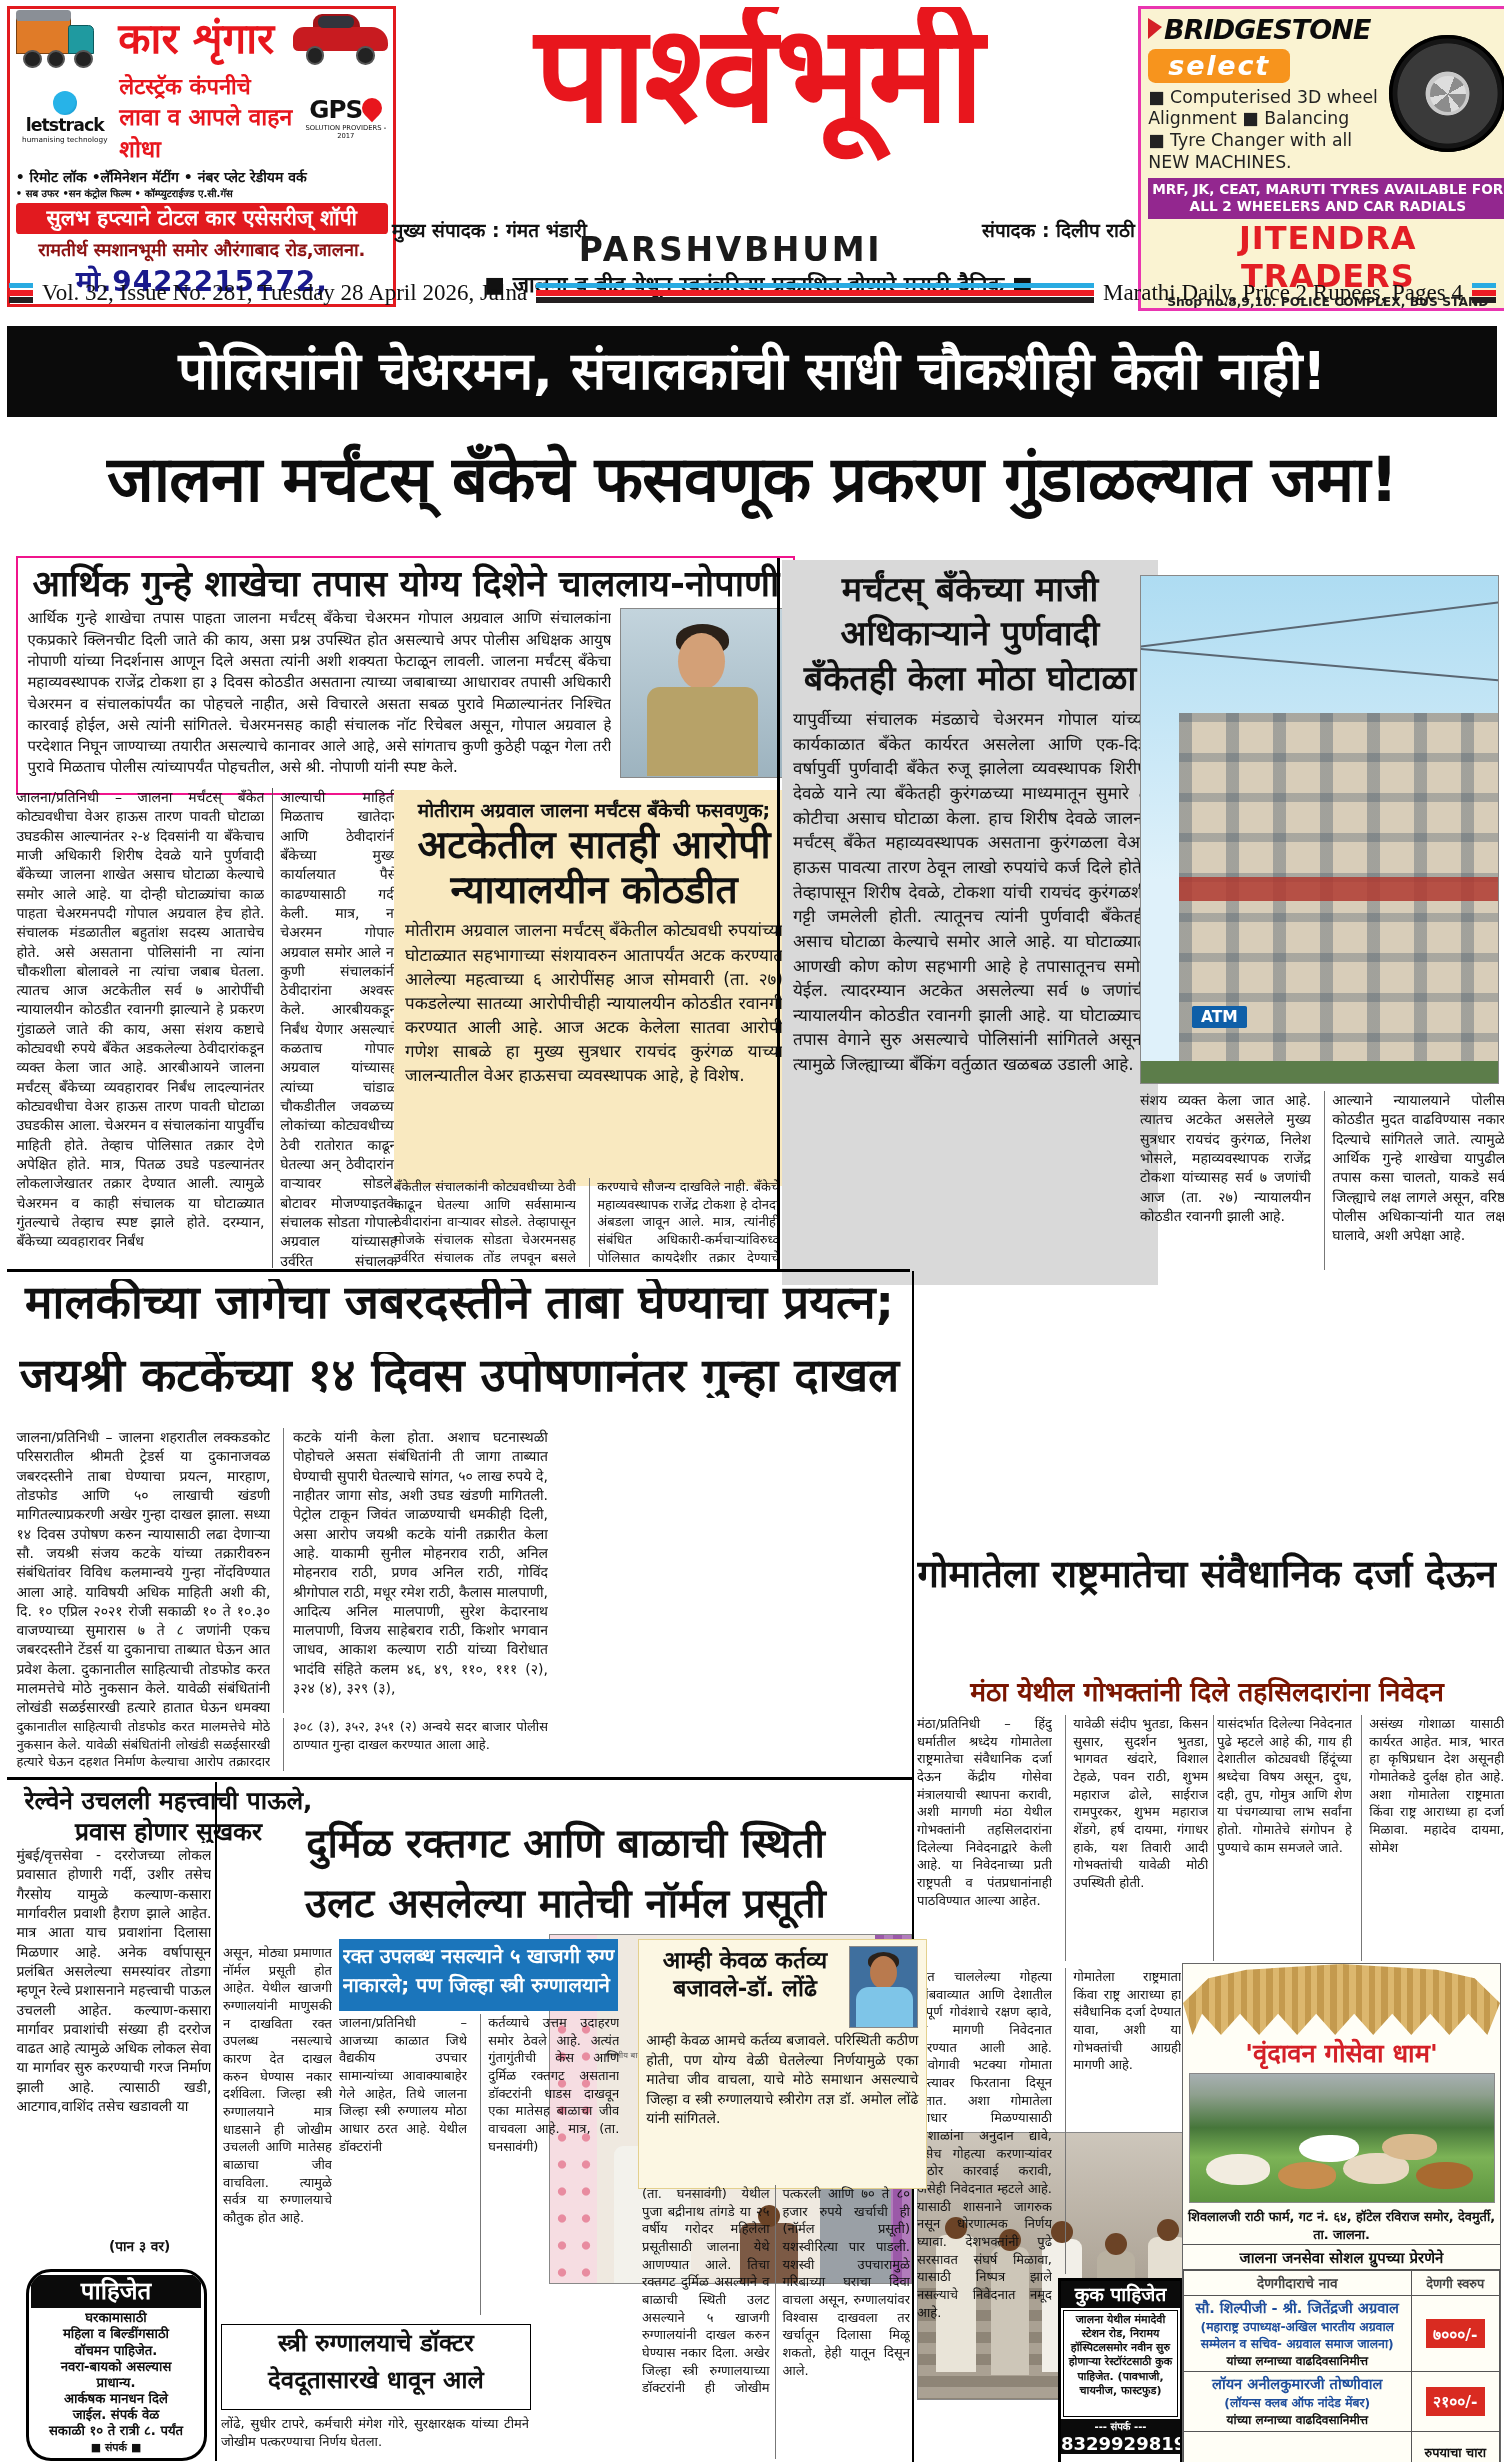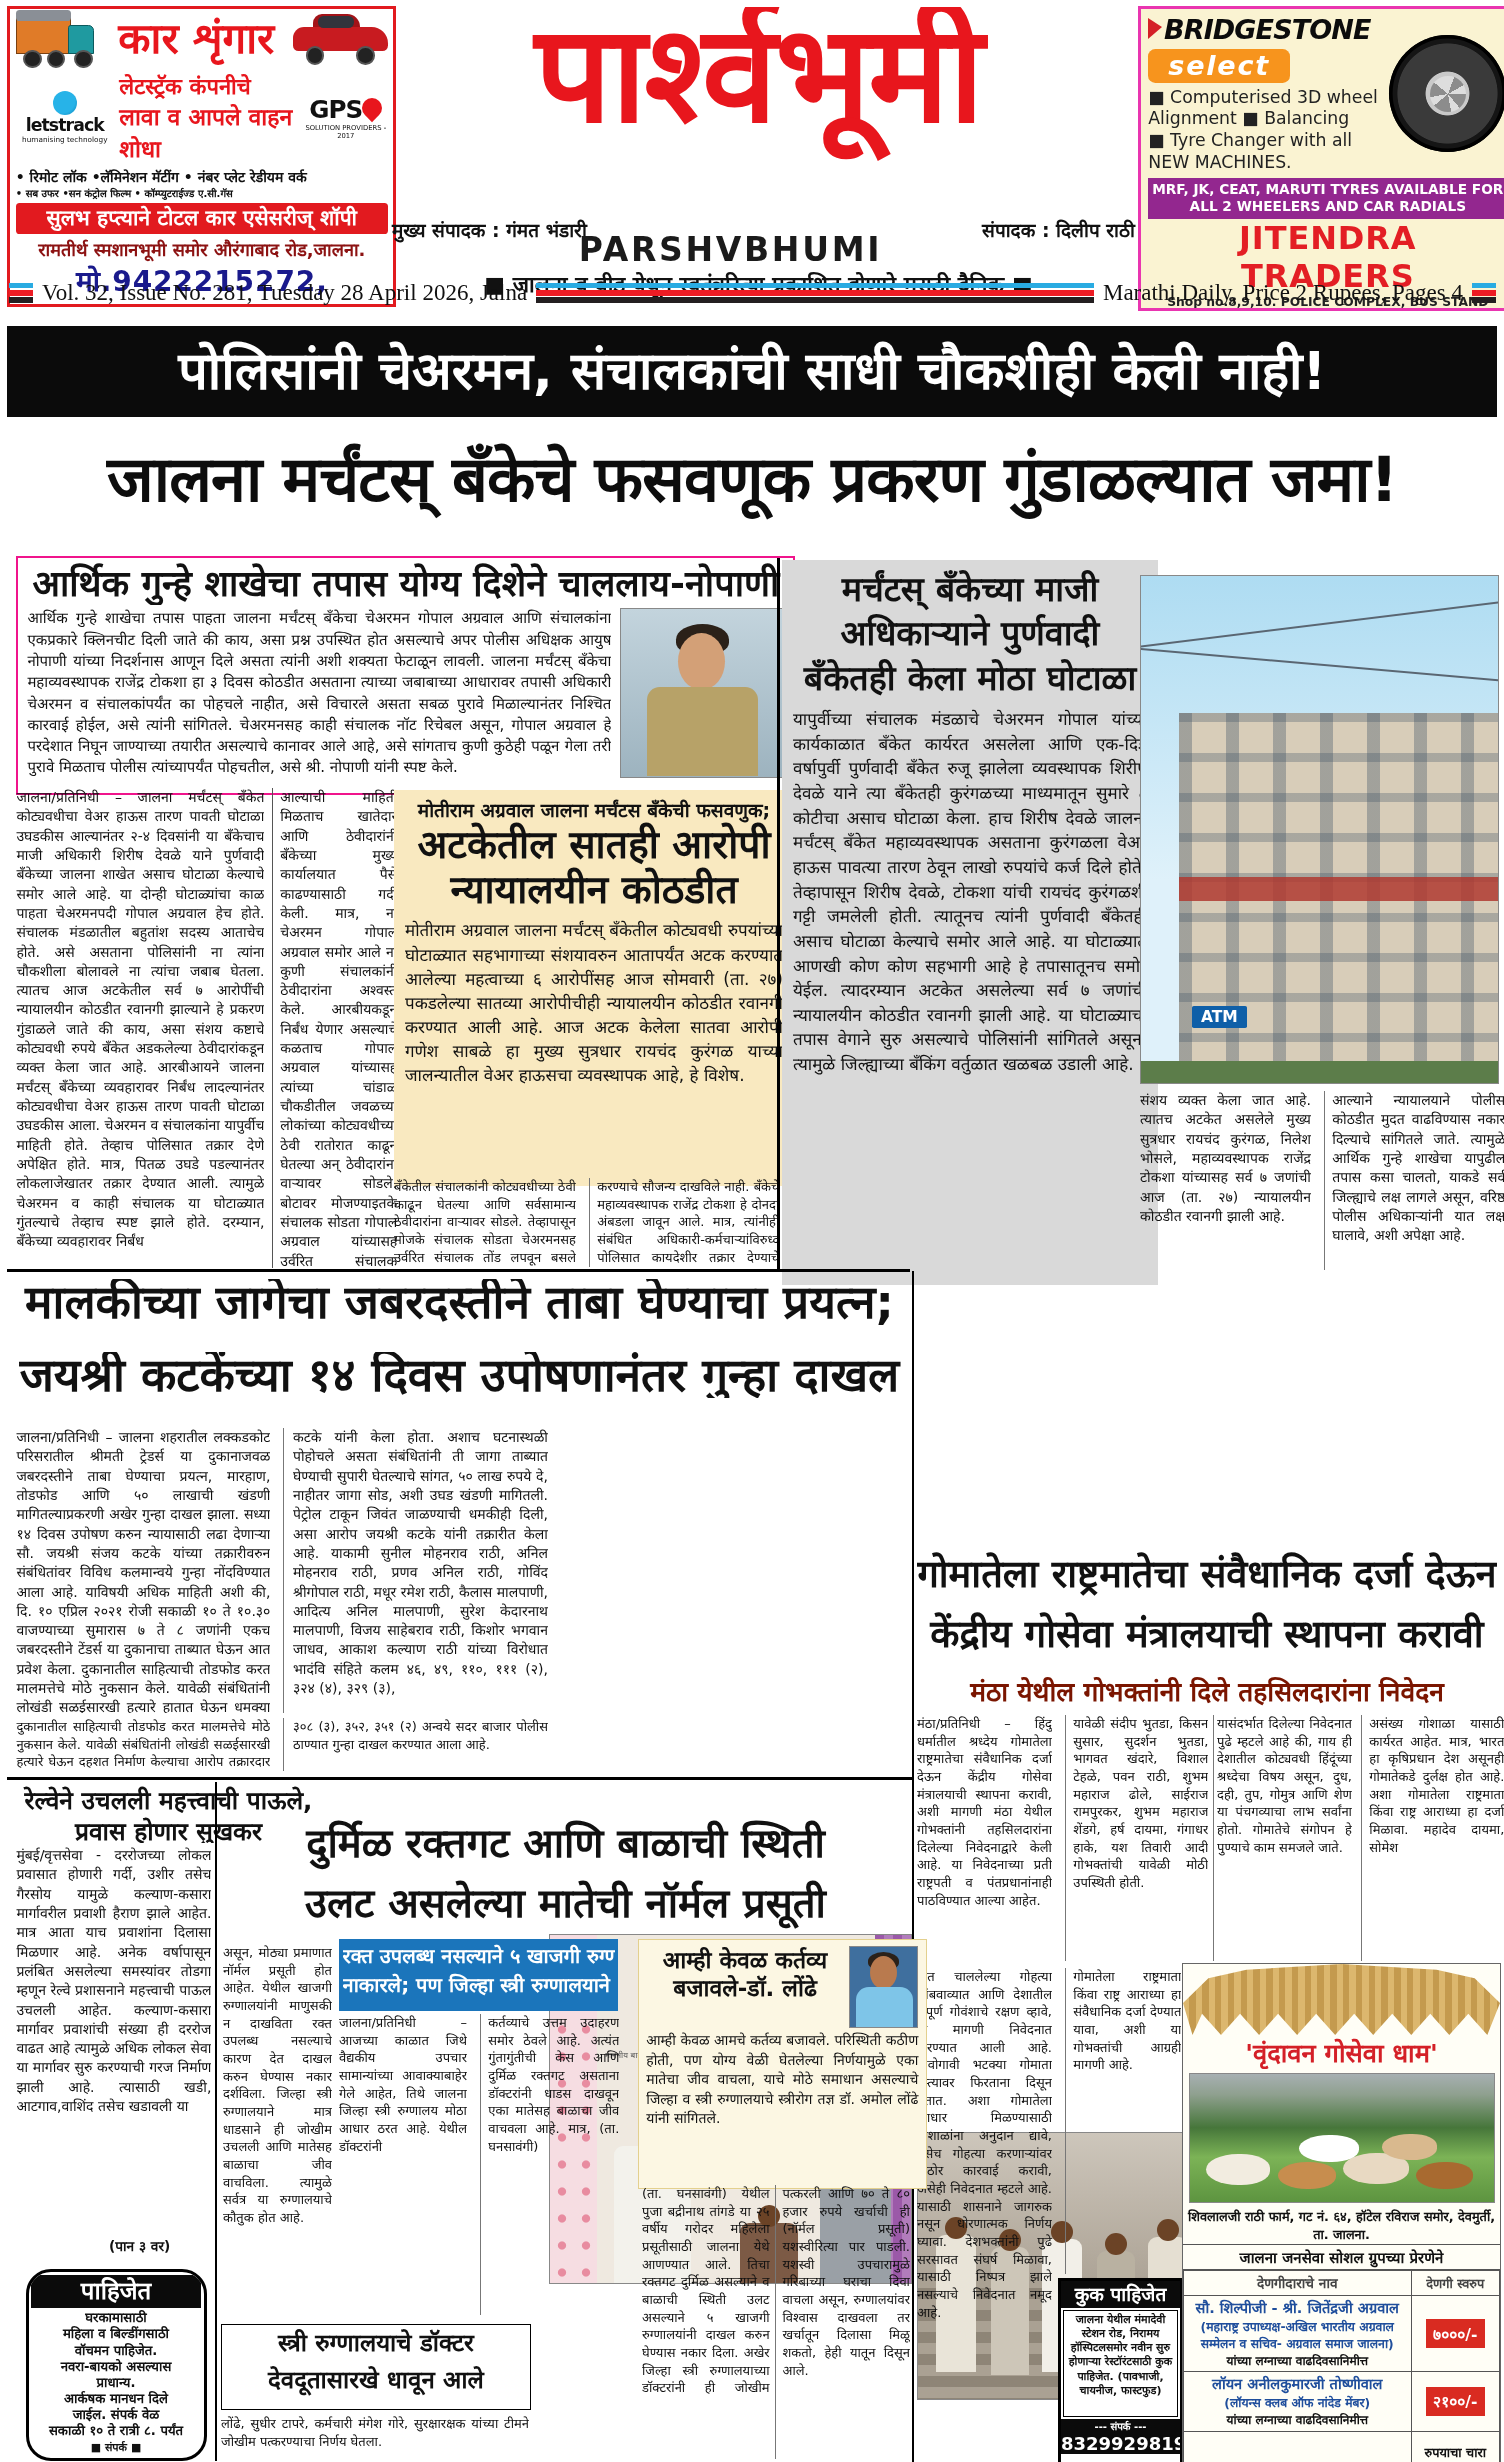--- a/index.html
+++ b/index.html
@@ -301,21 +301,20 @@
     <span class="person" style="left:179px;bottom:22px;width:38px;height:126px;background:#b9b1a1;"></span>
     <span class="person" style="left:230px;bottom:27px;width:40px;height:135px;background:#e5dfd2;"></span>
     <span class="person" style="left:285px;bottom:24px;width:38px;height:128px;background:#d8d1c2;"></span>
     <span class="person" style="left:337px;bottom:27px;width:40px;height:137px;background:#f0ece2;"></span>
     <span class="person" style="left:392px;bottom:22px;width:38px;height:126px;background:#c3bbab;"></span>
     <span class="person" style="left:445px;bottom:27px;width:40px;height:133px;background:#ece7db;"></span>
     <span class="person" style="left:500px;bottom:24px;width:42px;height:139px;background:#dcd5c6;"></span>
   </div>
 
   <div class="abs h-gomata ctr nw ovh" style="left:917px;top:1547px;width:580px;">गोमातेला राष्ट्रमातेचा संवैधानिक दर्जा देऊन</div>
-  <div class="abs h-gomata ctr nw ovh" style="left:917px;top:1607px;width:580px;">केंद्रीय गोसेवा मंत्रालयाची स्थापना करावी</div>
   <div class="abs h-gomata-sub ctr nw ovh" style="left:917px;top:1673px;width:580px;">मंठा येथील गोभक्तांनी दिले तहसिलदारांना निवेदन</div>
 
   <div class="abs body14 just ovh" style="left:917px;top:1715px;width:135px;height:246px;">मंठा/प्रतिनिधी – हिंदु धर्मातील श्रध्देय गोमातेला राष्ट्रमातेचा संवैधानिक दर्जा देऊन केंद्रीय गोसेवा मंत्रालयाची स्थापना करावी, अशी मागणी मंठा येथील गोभक्तांनी तहसिलदारांना दिलेल्या निवेदनाद्वारे केली आहे. या निवेदनाच्या प्रती राष्ट्रपती व पंतप्रधानांनाही पाठविण्यात आल्या आहेत.</div>
   <div class="abs body14 just ovh" style="left:1065px;top:1715px;width:135px;height:246px;border-left:0.9px solid #777;padding-left:7.3px;">यावेळी संदीप भुतडा, किसन सुसार, सुदर्शन भुतडा, भागवत खंदारे, विशाल टेहळे, पवन राठी, शुभम महाराज ढोले, साईराज रामपुरकर, शुभम महाराज शेंडगे, हर्ष दायमा, गंगाधर हाके, यश तिवारी आदी गोभक्तांची यावेळी मोठी उपस्थिती होती.</div>
   <div class="abs body14 just ovh" style="left:1213px;top:1715px;width:135px;height:246px;border-left:0.9px solid #777;padding-left:3px;">यासंदर्भात दिलेल्या निवेदनात पुढे म्हटले आहे की, गाय ही देशातील कोट्यवधी हिंदूंच्या श्रध्देचा विषय असून, दुध, दही, तुप, गोमुत्र आणि शेण या पंचगव्याचा लाभ सर्वांना होतो. गोमातेचे संगोपन हे पुण्याचे काम समजले जाते.</div>
   <div class="abs body14 just ovh" style="left:1361px;top:1715px;width:135px;height:246px;border-left:0.9px solid #777;padding-left:7.3px;">असंख्य गोशाळा यासाठी कार्यरत आहेत. मात्र, भारत हा कृषिप्रधान देश असूनही गोमातेकडे दुर्लक्ष होत आहे. अशा गोमातेला राष्ट्रमाता किंवा राष्ट्र आराध्या हा दर्जा मिळावा. महादेव दायमा, सोमेश</div>
   <div class="abs body14 just ovh" style="left:917px;top:1968px;width:135px;height:492px;">होत चाललेल्या गोहत्या थांबवाव्यात आणि देशातील संपूर्ण गोवंशाचे रक्षण व्हावे, ही मागणी निवेदनात करण्यात आली आहे. गावोगावी भटक्या गोमाता रस्त्यावर फिरताना दिसून येतात. अशा गोमातेला आधार मिळण्यासाठी गोशाळांना अनुदान द्यावे, तसेच गोहत्या करणाऱ्यांवर कठोर कारवाई करावी, असेही निवेदनात म्हटले आहे. यासाठी शासनाने जागरुक नसून धोरणात्मक निर्णय घ्यावा. देशभक्तांनी पुढे सरसावत संघर्ष मिळावा, यासाठी निष्पत्र झाले नसल्याचे निवेदनात नमूद आहे.</div>
   <div class="abs body14 just ovh" style="left:1065px;top:1968px;width:108px;height:306px;border-left:0.9px solid #777;padding-left:7.3px;">गोमातेला राष्ट्रमाता किंवा राष्ट्र आराध्या हा संवैधानिक दर्जा देण्यात यावा, अशी या गोभक्तांची आग्रही मागणी आहे.</div>
 
   <div class="abs blackads ovh" style="left:1058px;top:2278px;width:119px;height:181px;">

